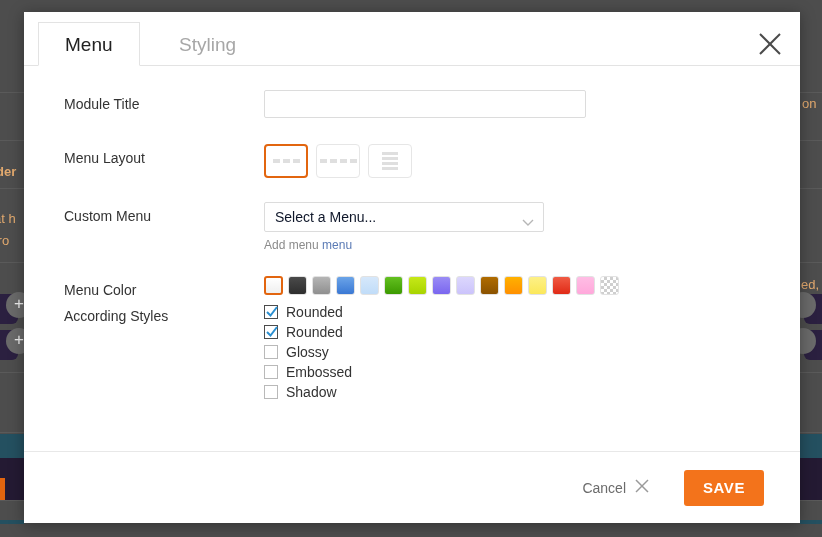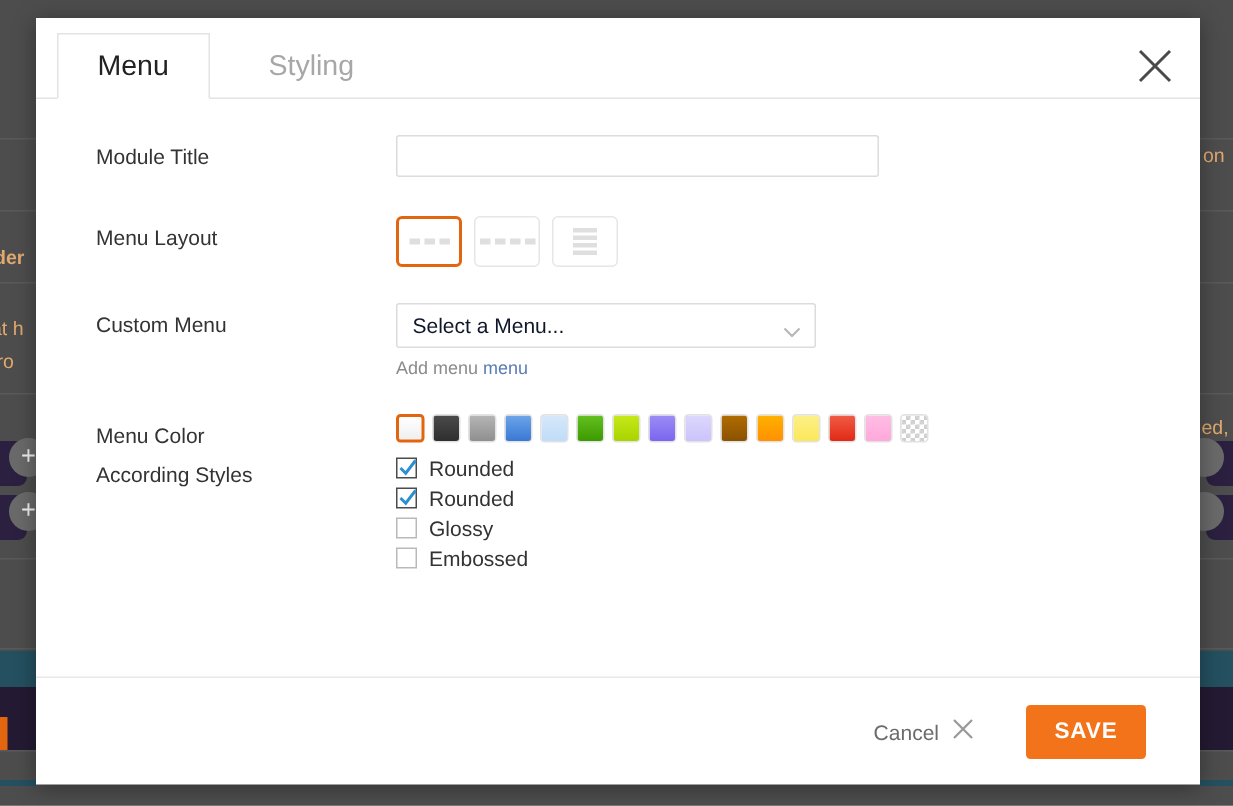--- a/index.html
+++ b/index.html
@@ -456,20 +456,24 @@
           <label class="check-item">
             <span class="check-box"></span>
             <span class="check-label">Glossy</span>
           </label>
 
           <label class="check-item">
             <span class="check-box"></span>
             <span class="check-label">Embossed</span>
           </label>
 
+          <label class="check-item">
+            <span class="check-box"></span>
+            <span class="check-label">Shadow</span>
+          </label>
 
         </div>
       </div>
     </div>
   </div>
 
   <div id="modal-footer">
     <div id="cancel-btn">
       <span>Cancel</span>
       <span>

